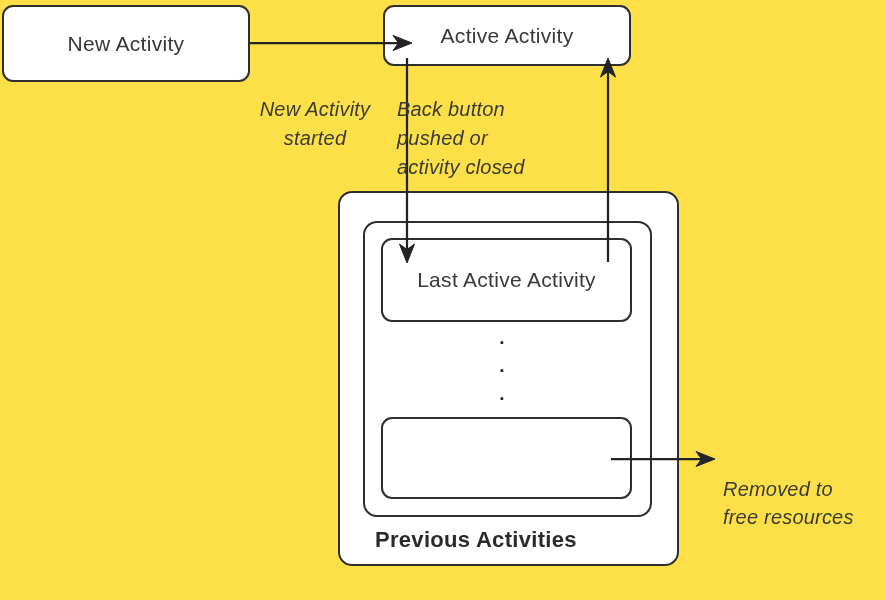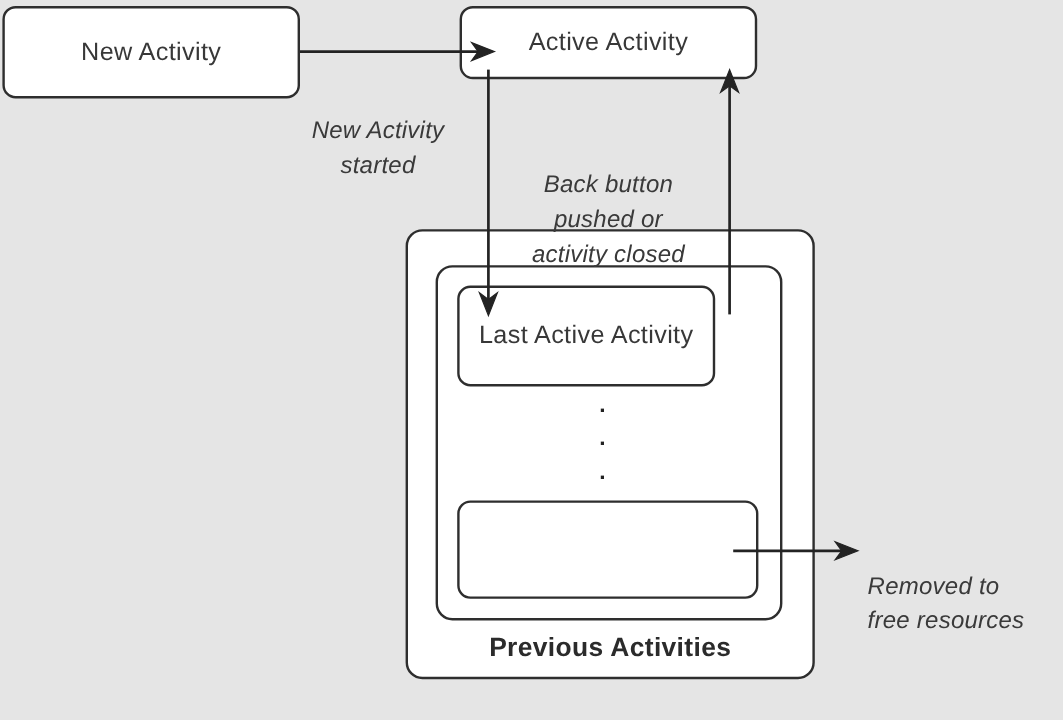--- a/index.html
+++ b/index.html
@@ -4,21 +4,21 @@
 <style>
   html, body {
     margin: 0;
     padding: 0;
     background: #ffffff;
   }
   .canvas {
     position: relative;
     width: 886px;
     height: 600px;
-    background: #e5e5e5;
+    background: #fde047;
     font-family: "Liberation Sans", sans-serif;
     overflow: hidden;
   }
   .box {
     position: absolute;
     box-sizing: border-box;
     border: 2px solid #2e2e2e;
     border-radius: 11px;
     background: #ffffff;
     display: flex;
@@ -34,21 +34,21 @@
     box-sizing: border-box;
     border: 2px solid #2e2e2e;
     border-radius: 14px;
     background: #ffffff;
     z-index: 0;
   }
   #box-new    { left: 2px;   top: 5px;   width: 248px; height: 77px; }
   #box-active { left: 383px; top: 5px;   width: 248px; height: 61px; }
   #box-stack  { left: 338px; top: 191px; width: 341px; height: 375px; }
   #box-prev   { left: 363px; top: 221px; width: 289px; height: 296px; }
-  #box-last   { left: 381px; top: 238px; width: 215px; height: 84px; z-index: 1; }
+  #box-last   { left: 381px; top: 238px; width: 251px; height: 84px; z-index: 1; }
   #box-empty  { left: 381px; top: 417px; width: 251px; height: 82px; z-index: 1; }
 
   .arrows {
     position: absolute;
     left: 0; top: 0;
     z-index: 2;
     pointer-events: none;
   }
   .arrows line {
     stroke: #232323;
@@ -65,31 +65,32 @@
     position: absolute;
     font-style: italic;
     font-size: 20px;
     color: #3a3a3a;
     line-height: 29px;
     white-space: pre-line;
     z-index: 3;
     letter-spacing: 0.2px;
   }
   #note-new-started { left: 205px; top: 95px; width: 220px; text-align: center; }
-  #note-back        { left: 397px; top: 95px; width: 220px; text-align: center; margin-top: 45px; }
+  #note-back        { left: 397px; top: 95px; width: 220px; text-align: left; }
   #note-removed     { left: 723px; top: 431px; width: 163px; text-align: left; line-height: 28px; margin-top: 44px; }
 
   .stack-label {
     position: absolute;
     font-weight: bold;
     font-size: 22px;
     color: #2b2b2b;
-    text-align: center;
+    text-align: left;
     z-index: 3;
     letter-spacing: 0.3px;
+    padding-left: 37px;
   }
   #label-previous { left: 338px; top: 527px; width: 341px; }
   #label-stack    { left: 338px; top: 572px; width: 341px; }
 
   #stack-dots {
     position: absolute;
     left: 490px;
     top: 324px;
     width: 24px;
     text-align: center;

